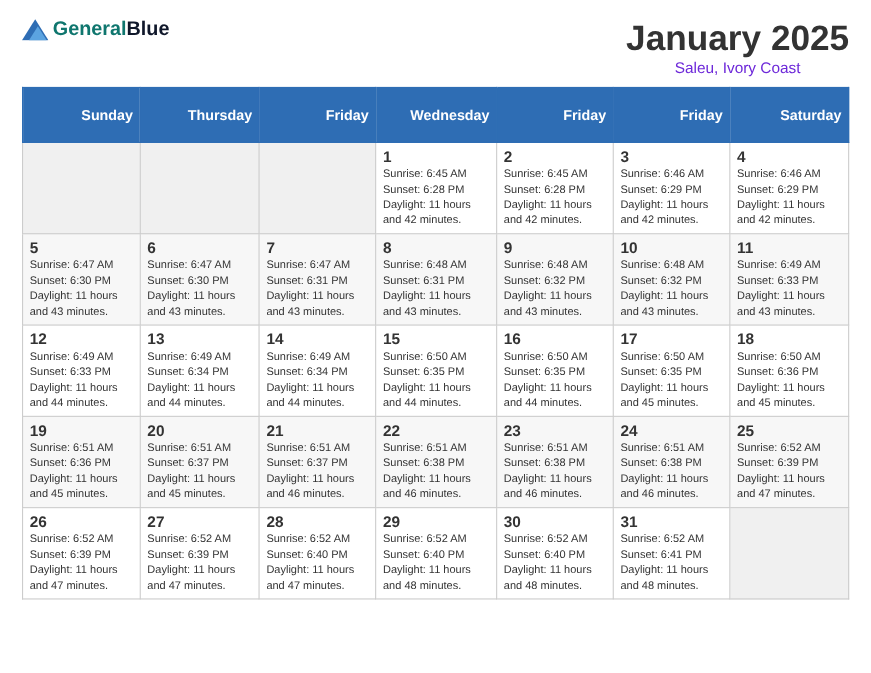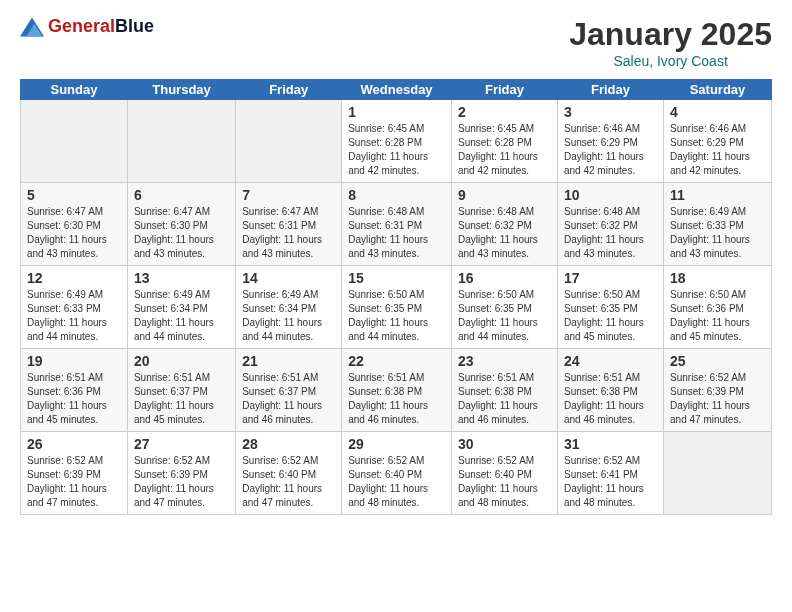--- a/index.html
+++ b/index.html
@@ -31,32 +31,32 @@
     .title-area {
       text-align: center;
     }
     .title-month {
       font-size: 32px;
       font-weight: bold;
       color: #333;
     }
     .title-location {
       font-size: 14px;
-      color: #0f766e;
+      color: #6d28d9;
     }
     table {
       width: 100%;
       border-collapse: collapse;
       border: 1px solid #ccc;
     }
     thead tr th {
       background-color: #2e6db4;
       color: #fff;
-      text-align: center;
-      padding: 2px 6px;
+      text-align: right;
+      padding: 17px 6px;
       font-size: 13px;
       font-weight: bold;
       border: 1px solid #2e6db4;
     }
     tbody tr td {
       vertical-align: top;
       border: 1px solid #ccc;
       padding: 4px 6px;
       width: 113px;
       min-height: 80px;
@@ -87,21 +87,21 @@
 <body>
 
 <div class="page">
   <div class="header">
     <div class="logo">
       <svg class="logo-icon" viewBox="0 0 30 24" xmlns="http://www.w3.org/2000/svg">
         <polygon points="0,24 15,0 30,24" fill="#2e6db4"></polygon>
         <polygon points="8,24 18,8 28,24" fill="#5ba3e0"></polygon>
       </svg>
       <div>
-        <span style="font-size:18px;font-weight:bold;color:#b91c1c;">General</span><span style="font-size:18px;font-weight:bold;color:#0f172a;">Blue</span>
+        <span style="font-size:18px;font-weight:bold;color:#0f766e;">General</span><span style="font-size:18px;font-weight:bold;color:#0f172a;">Blue</span>
       </div>
     </div>
     <div class="title-area">
       <div class="title-month">January 2025</div>
       <div class="title-location">Saleu, Ivory Coast</div>
     </div>
   </div>
 
   <table>
     <thead>

